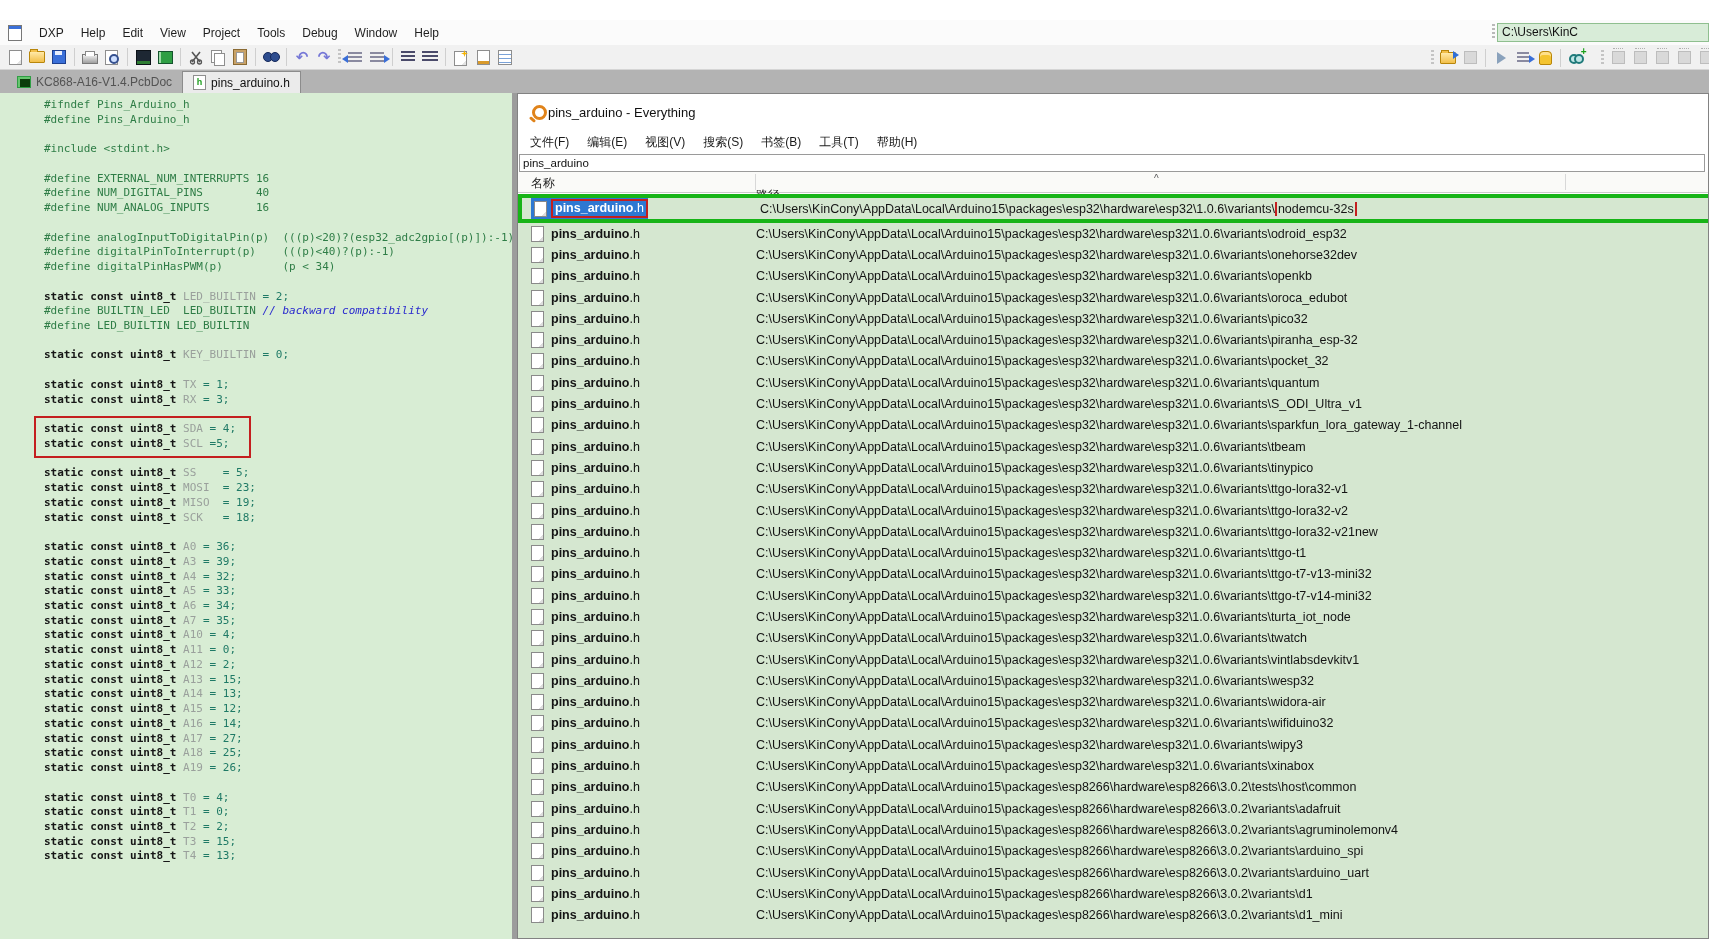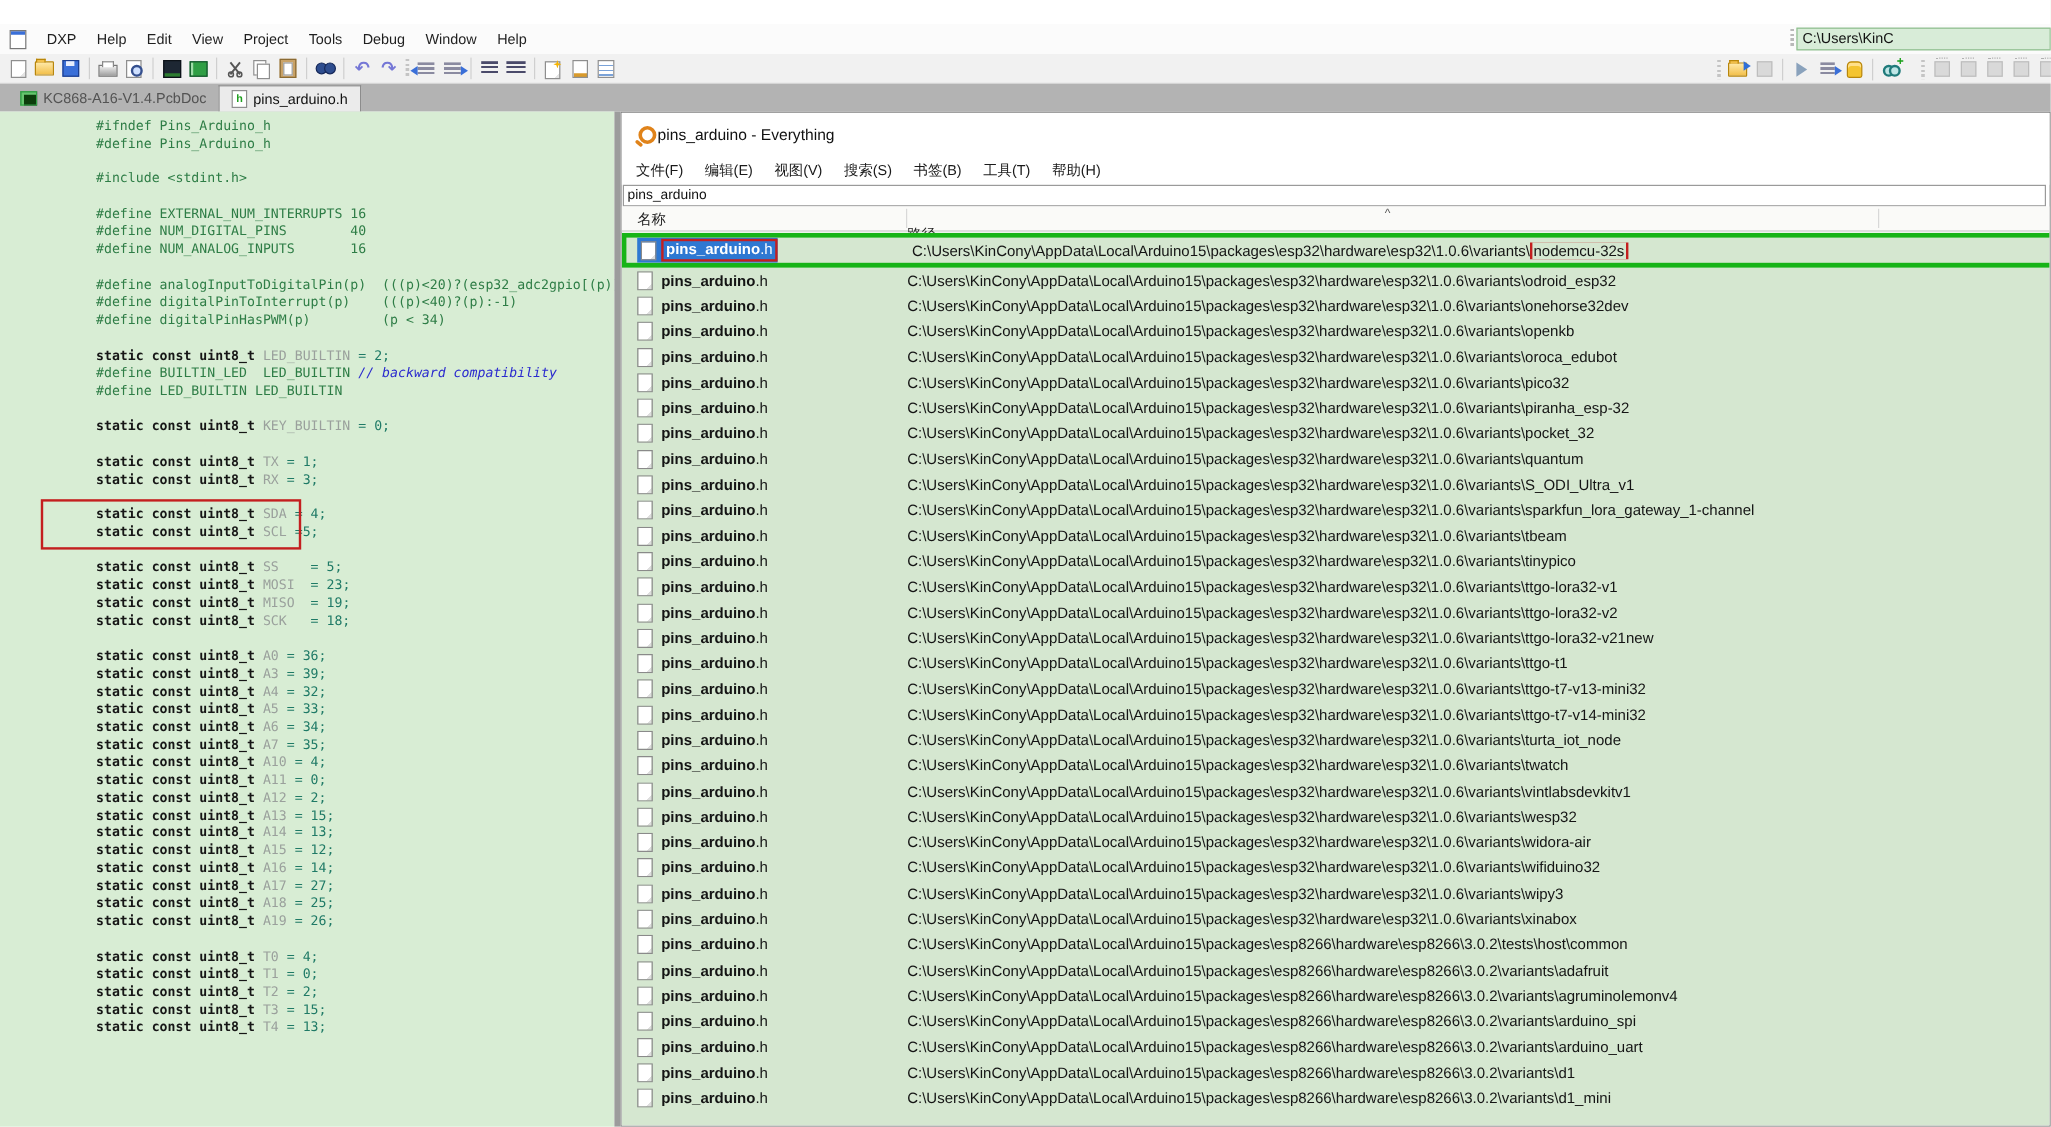--- a/index.html
+++ b/index.html
@@ -70,21 +70,21 @@
   
   .tabbar{position:absolute;left:0;top:70px;right:0;height:23px;background:#b3b3b3;display:flex;align-items:flex-end;padding-left:7px;box-sizing:border-box;}
   .tab{height:22px;display:flex;align-items:center;gap:5px;padding:1px 10px;font-size:12px;box-sizing:border-box;}
   .tab.inactive{color:#535353;}
   .tab.active{background:#ebebeb;border:1px solid #8c8c8c;border-bottom:none;color:#101010;}
   .pcbico{width:14px;height:12px;background:#0c3d0c;box-shadow:inset 0 0 0 1px #2f9e44,inset 3px 3px 0 #67c56f;flex:none;}
   .hico{width:11px;height:13px;background:#fff;border:1px solid #8e8e8e;font-size:9px;font-weight:bold;color:#1f9e1f;line-height:13px;text-align:center;flex:none;}
 
   
   .codepanel{position:absolute;left:0;top:93px;width:512px;bottom:0;background:#d8edd4;overflow:hidden;}
-  .code{position:absolute;left:44px;top:5px;font-family:"DejaVu Sans Mono","Liberation Mono",monospace;font-size:11px;line-height:14.73px;white-space:pre;margin-left:36px;}
+  .code{position:absolute;left:44px;top:5px;font-family:"DejaVu Sans Mono","Liberation Mono",monospace;font-size:11px;line-height:14.73px;white-space:pre;}
   .code .p{color:#2e7d46;}
   .code .k{color:#161616;font-weight:bold;}
   .code .id{color:#9aa09c;}
   .code .v{color:#1f7a66;}
   .code .c{color:#2a2ace;font-style:italic;}
   .code-redbox{position:absolute;left:34px;top:323px;width:213px;height:38px;border:2px solid #c41f1f;pointer-events:none;}
 
   
   .ev{position:absolute;left:517px;top:93px;width:1192px;height:846px;background:#fff;border:1px solid #828282;box-sizing:border-box;overflow:hidden;}
   .ev-title{height:37px;display:flex;align-items:center;gap:1px;padding-left:14px;background:#fff;}

